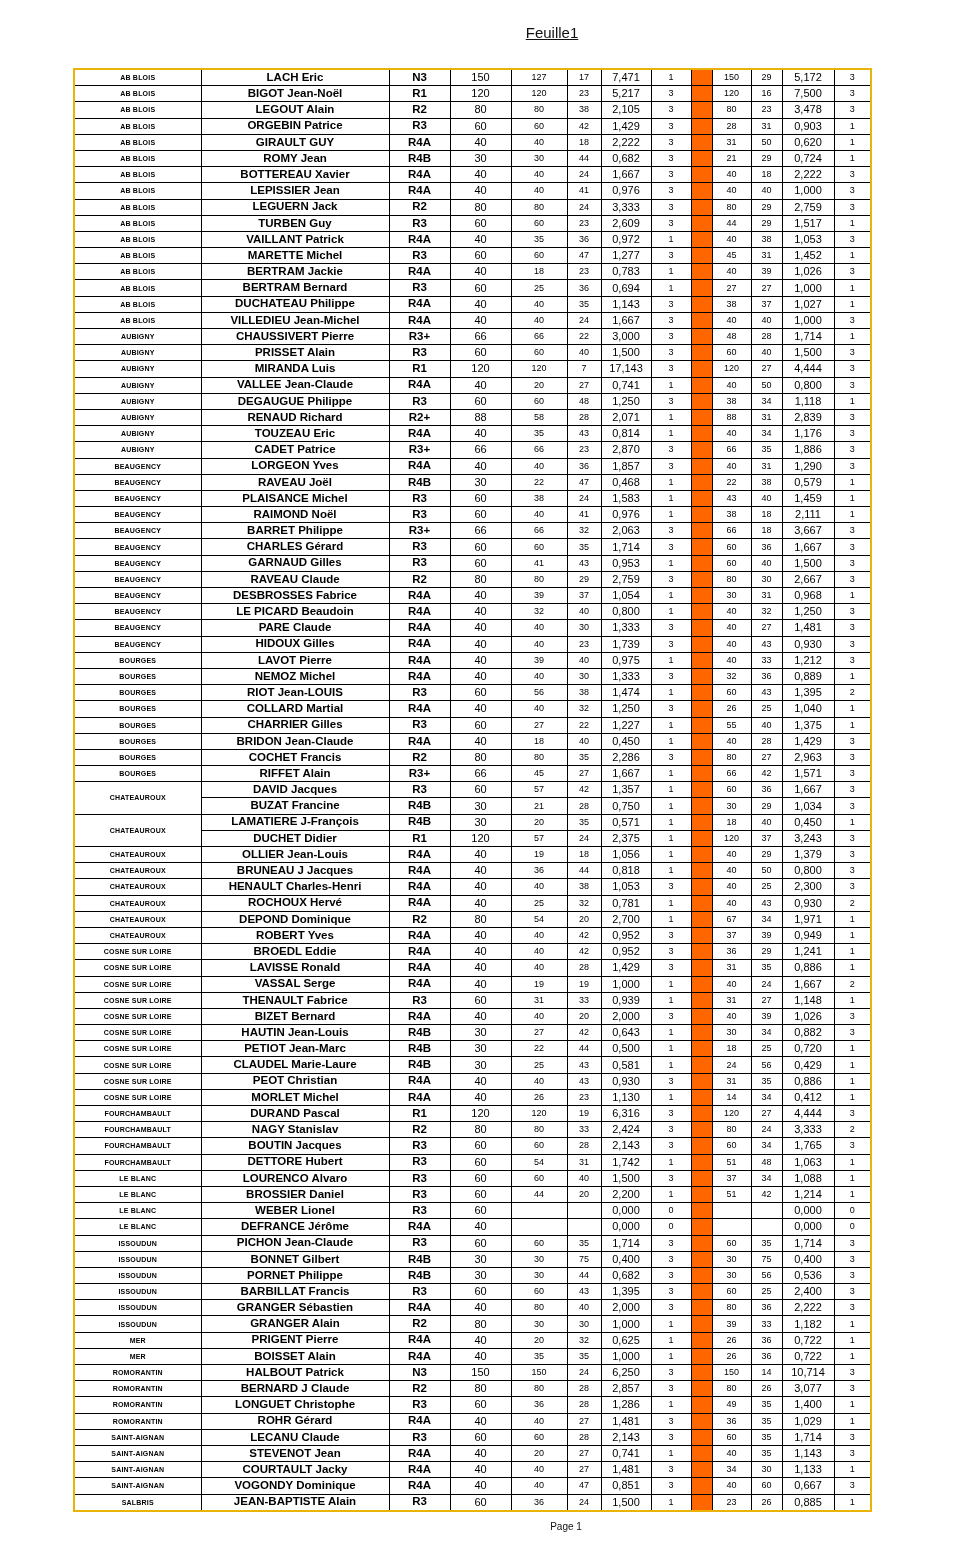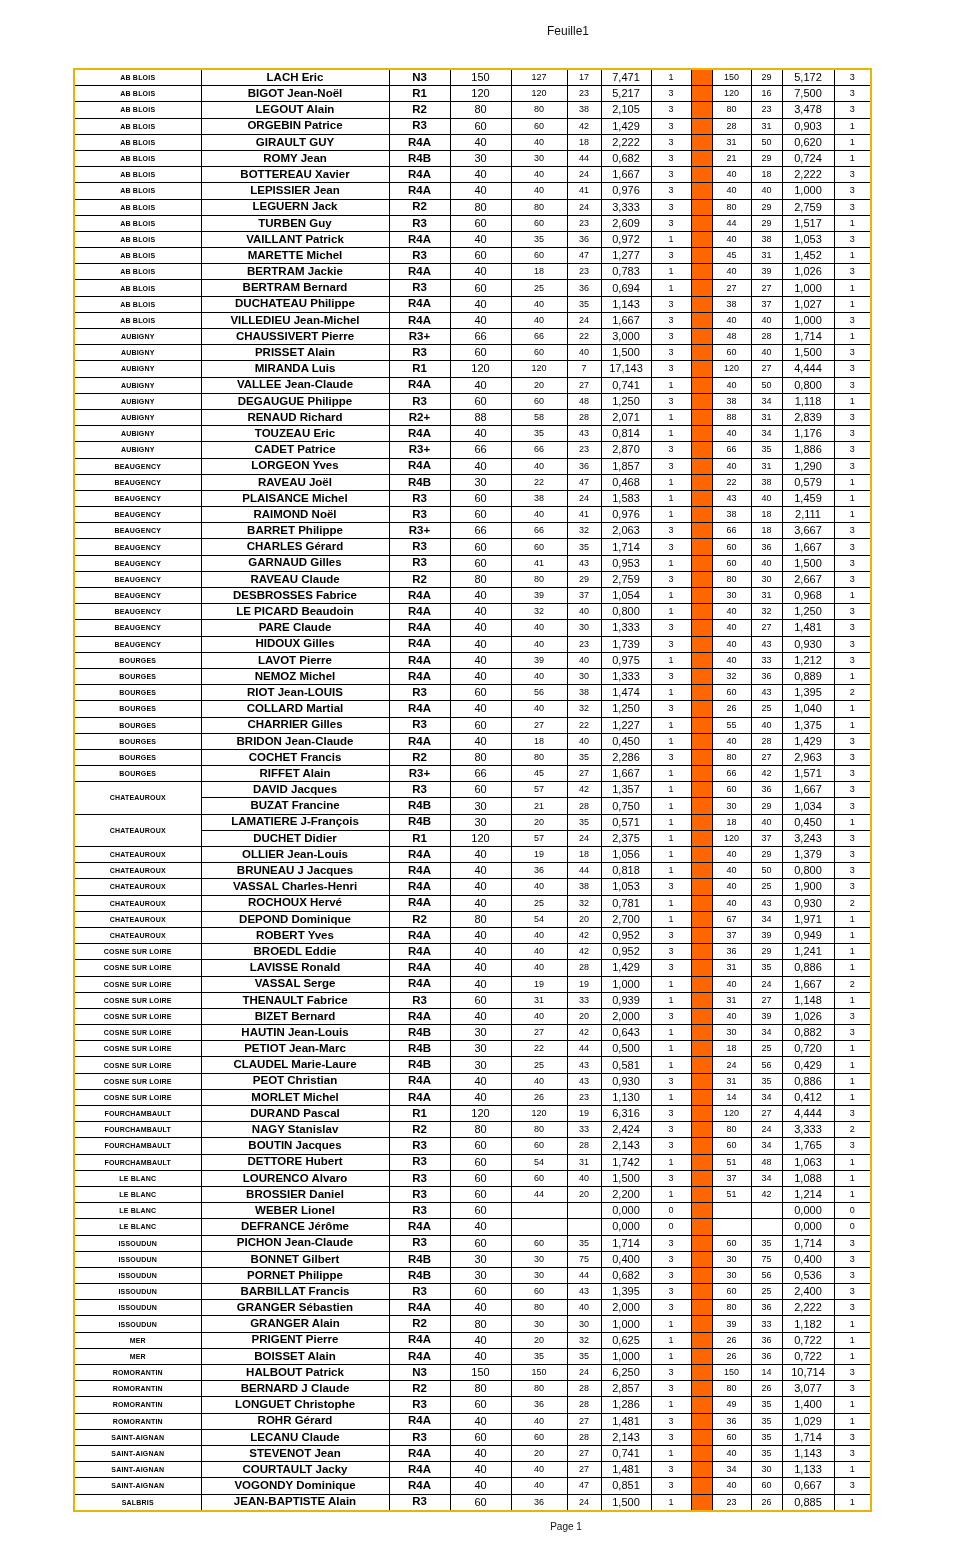--- a/index.html
+++ b/index.html
@@ -5,23 +5,23 @@
   html, body { margin: 0; padding: 0; }
   body {
     width: 956px; height: 1551px;
     background: #ffffff;
     position: relative;
     overflow: hidden;
     font-family: "Liberation Sans", sans-serif;
     color: #000;
   }
   .sheet-title {
-    position: absolute; top: 24px; left: 568px;
+    position: absolute; top: 24px; left: 552px;
     transform: translateX(-50%);
-    font-size: 12px; color: #111;
+    font-size: 15px; color: #111; text-decoration: underline;
   }
   .page-footer {
     position: absolute; top: 1521px; left: 566px;
     transform: translateX(-50%);
     font-size: 10px; color: #111;
   }
   table.results {
     position: absolute; left: 73px; top: 68px;
     width: 797px;
     border-collapse: collapse;
@@ -810,31 +810,31 @@
         <td class="c-n4">0,818</td>
         <td class="c-n5">1</td>
         <td class="c-hl" style="background: rgb(255, 102, 0);"></td>
         <td class="c-n6">40</td>
         <td class="c-n7">50</td>
         <td class="c-n8">0,800</td>
         <td class="c-n9">3</td>
       </tr>
       <tr>
         <td class="c-club">CHATEAUROUX</td>
-        <td class="c-name">VASSAL Charles-Henri</td>
+        <td class="c-name">HENAULT Charles-Henri</td>
         <td class="c-rank">R4A</td>
         <td class="c-n1">40</td>
         <td class="c-n2">40</td>
         <td class="c-n3">38</td>
         <td class="c-n4">1,053</td>
         <td class="c-n5">3</td>
         <td class="c-hl" style="background: rgb(255, 102, 0);"></td>
         <td class="c-n6">40</td>
         <td class="c-n7">25</td>
-        <td class="c-n8">1,900</td>
+        <td class="c-n8">2,300</td>
         <td class="c-n9">3</td>
       </tr>
       <tr>
         <td class="c-club">CHATEAUROUX</td>
         <td class="c-name">ROCHOUX Hervé</td>
         <td class="c-rank">R4A</td>
         <td class="c-n1">40</td>
         <td class="c-n2">25</td>
         <td class="c-n3">32</td>
         <td class="c-n4">0,781</td>

